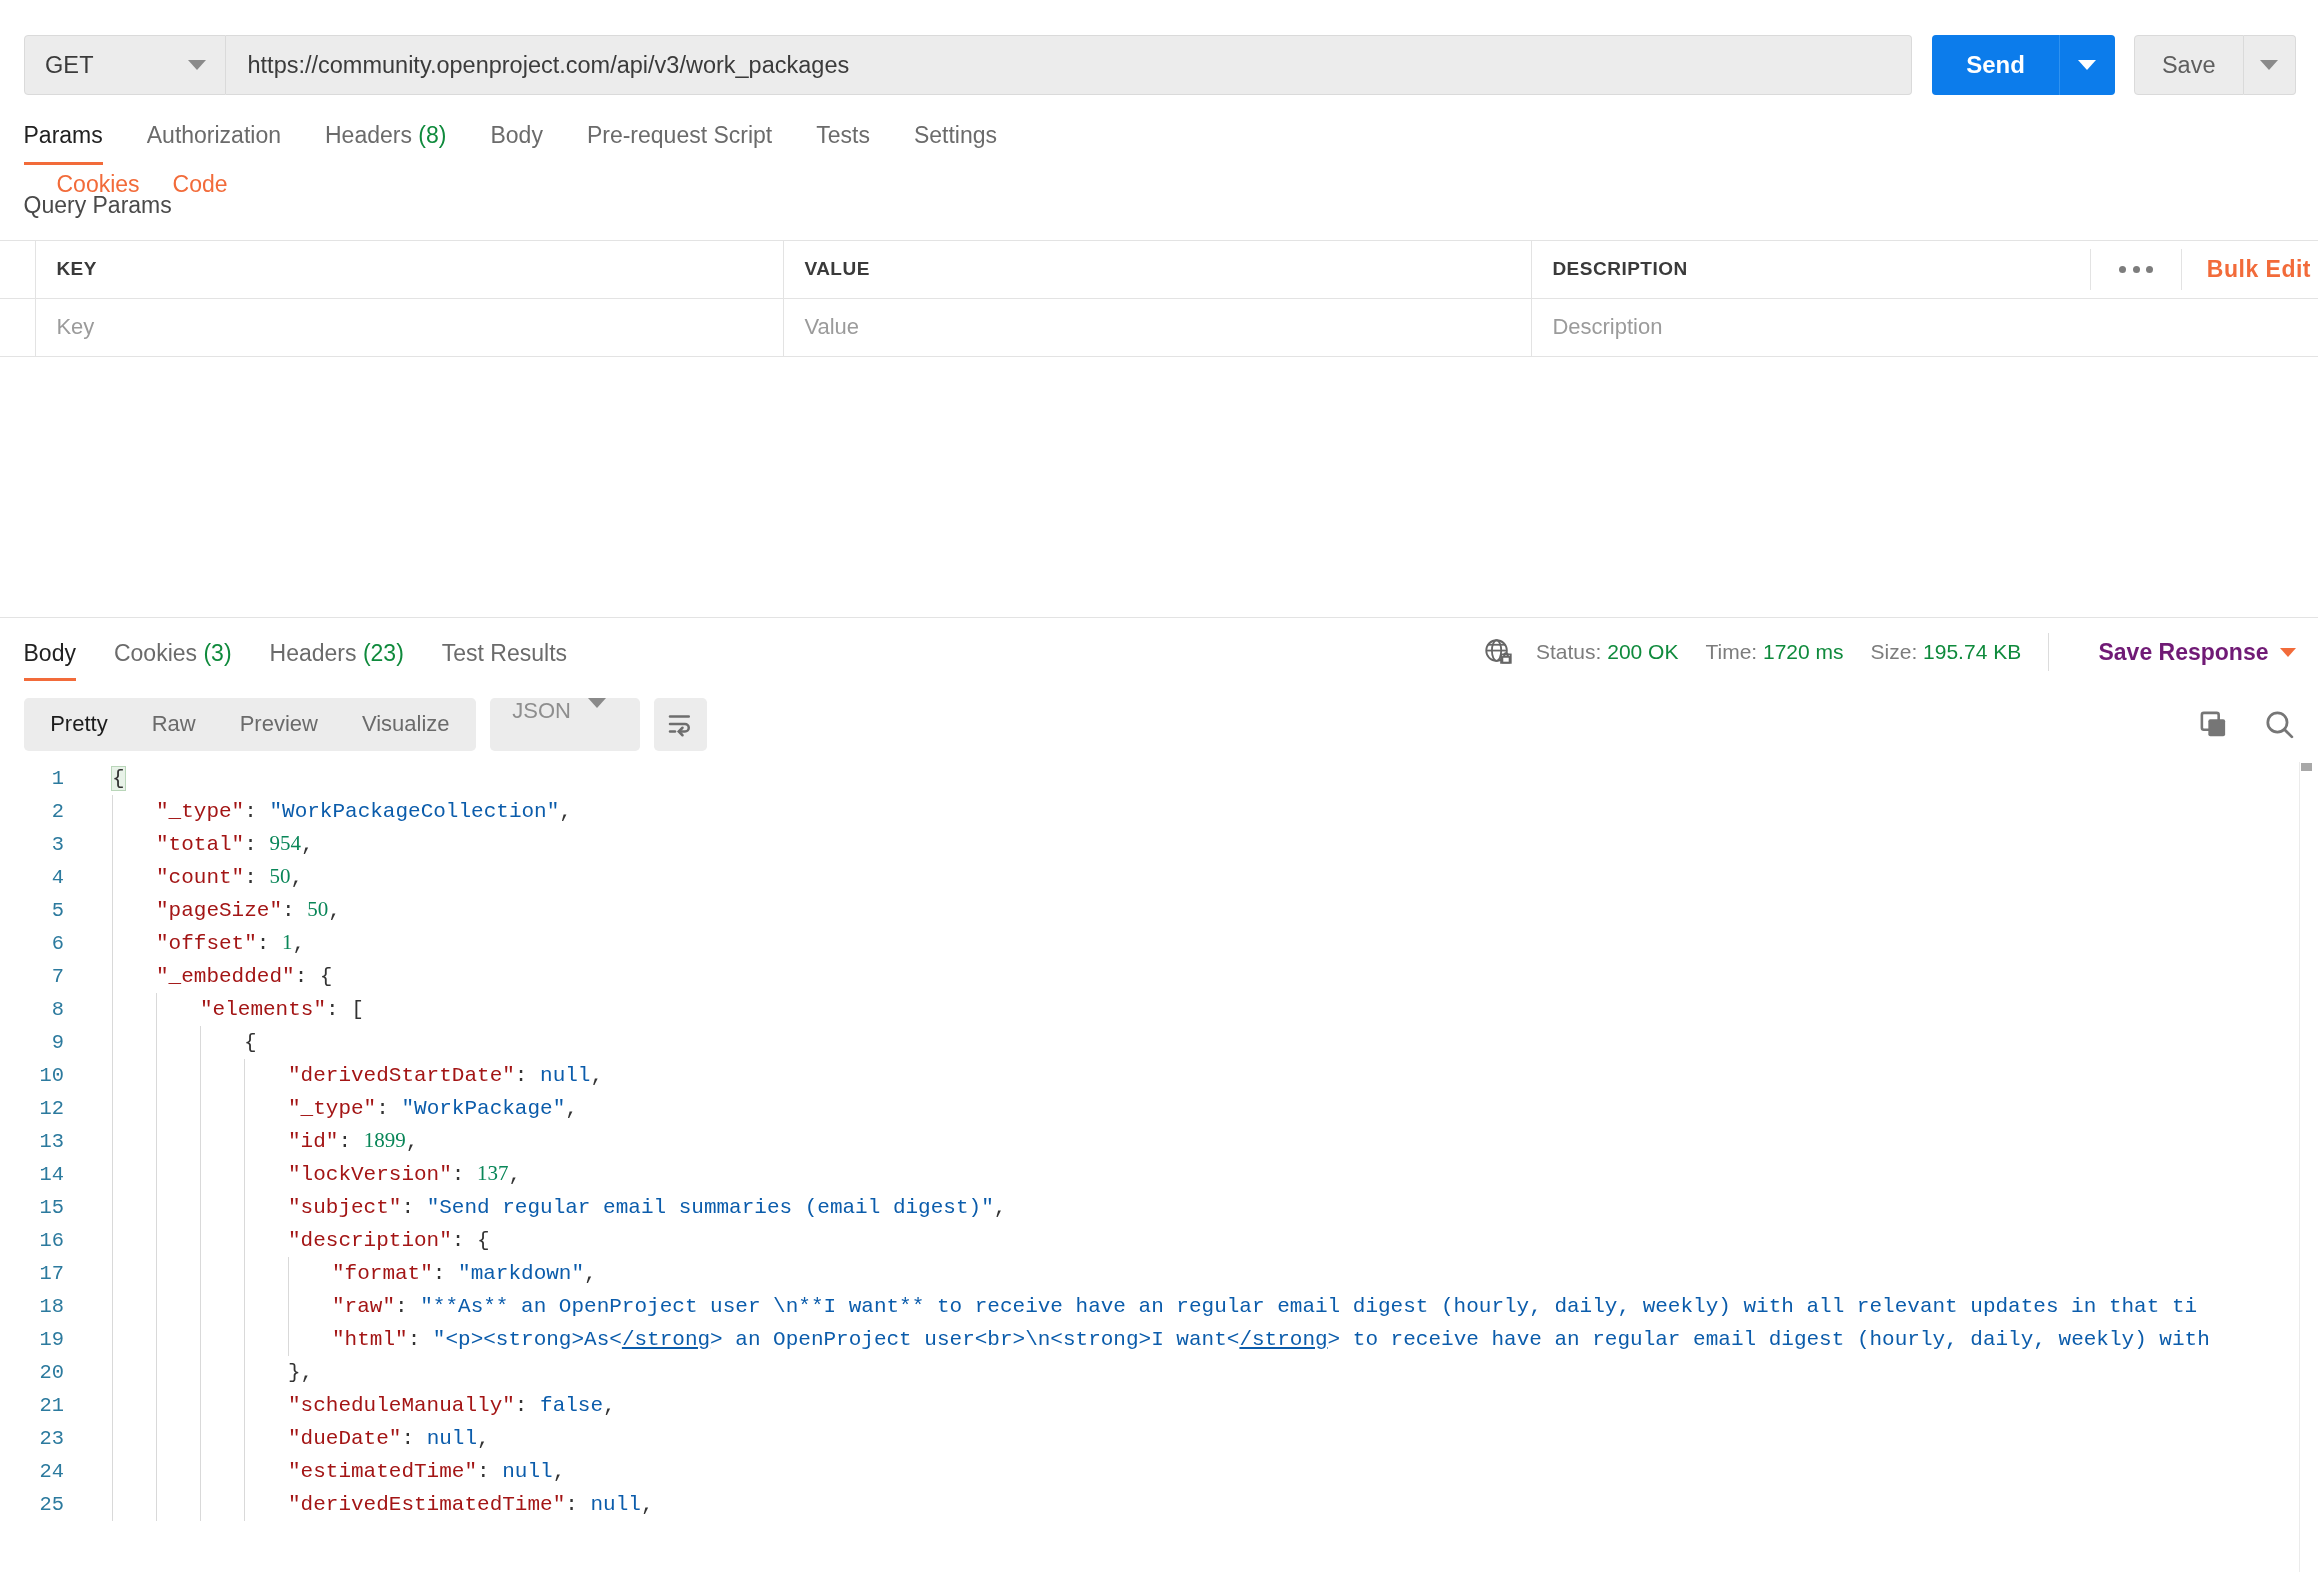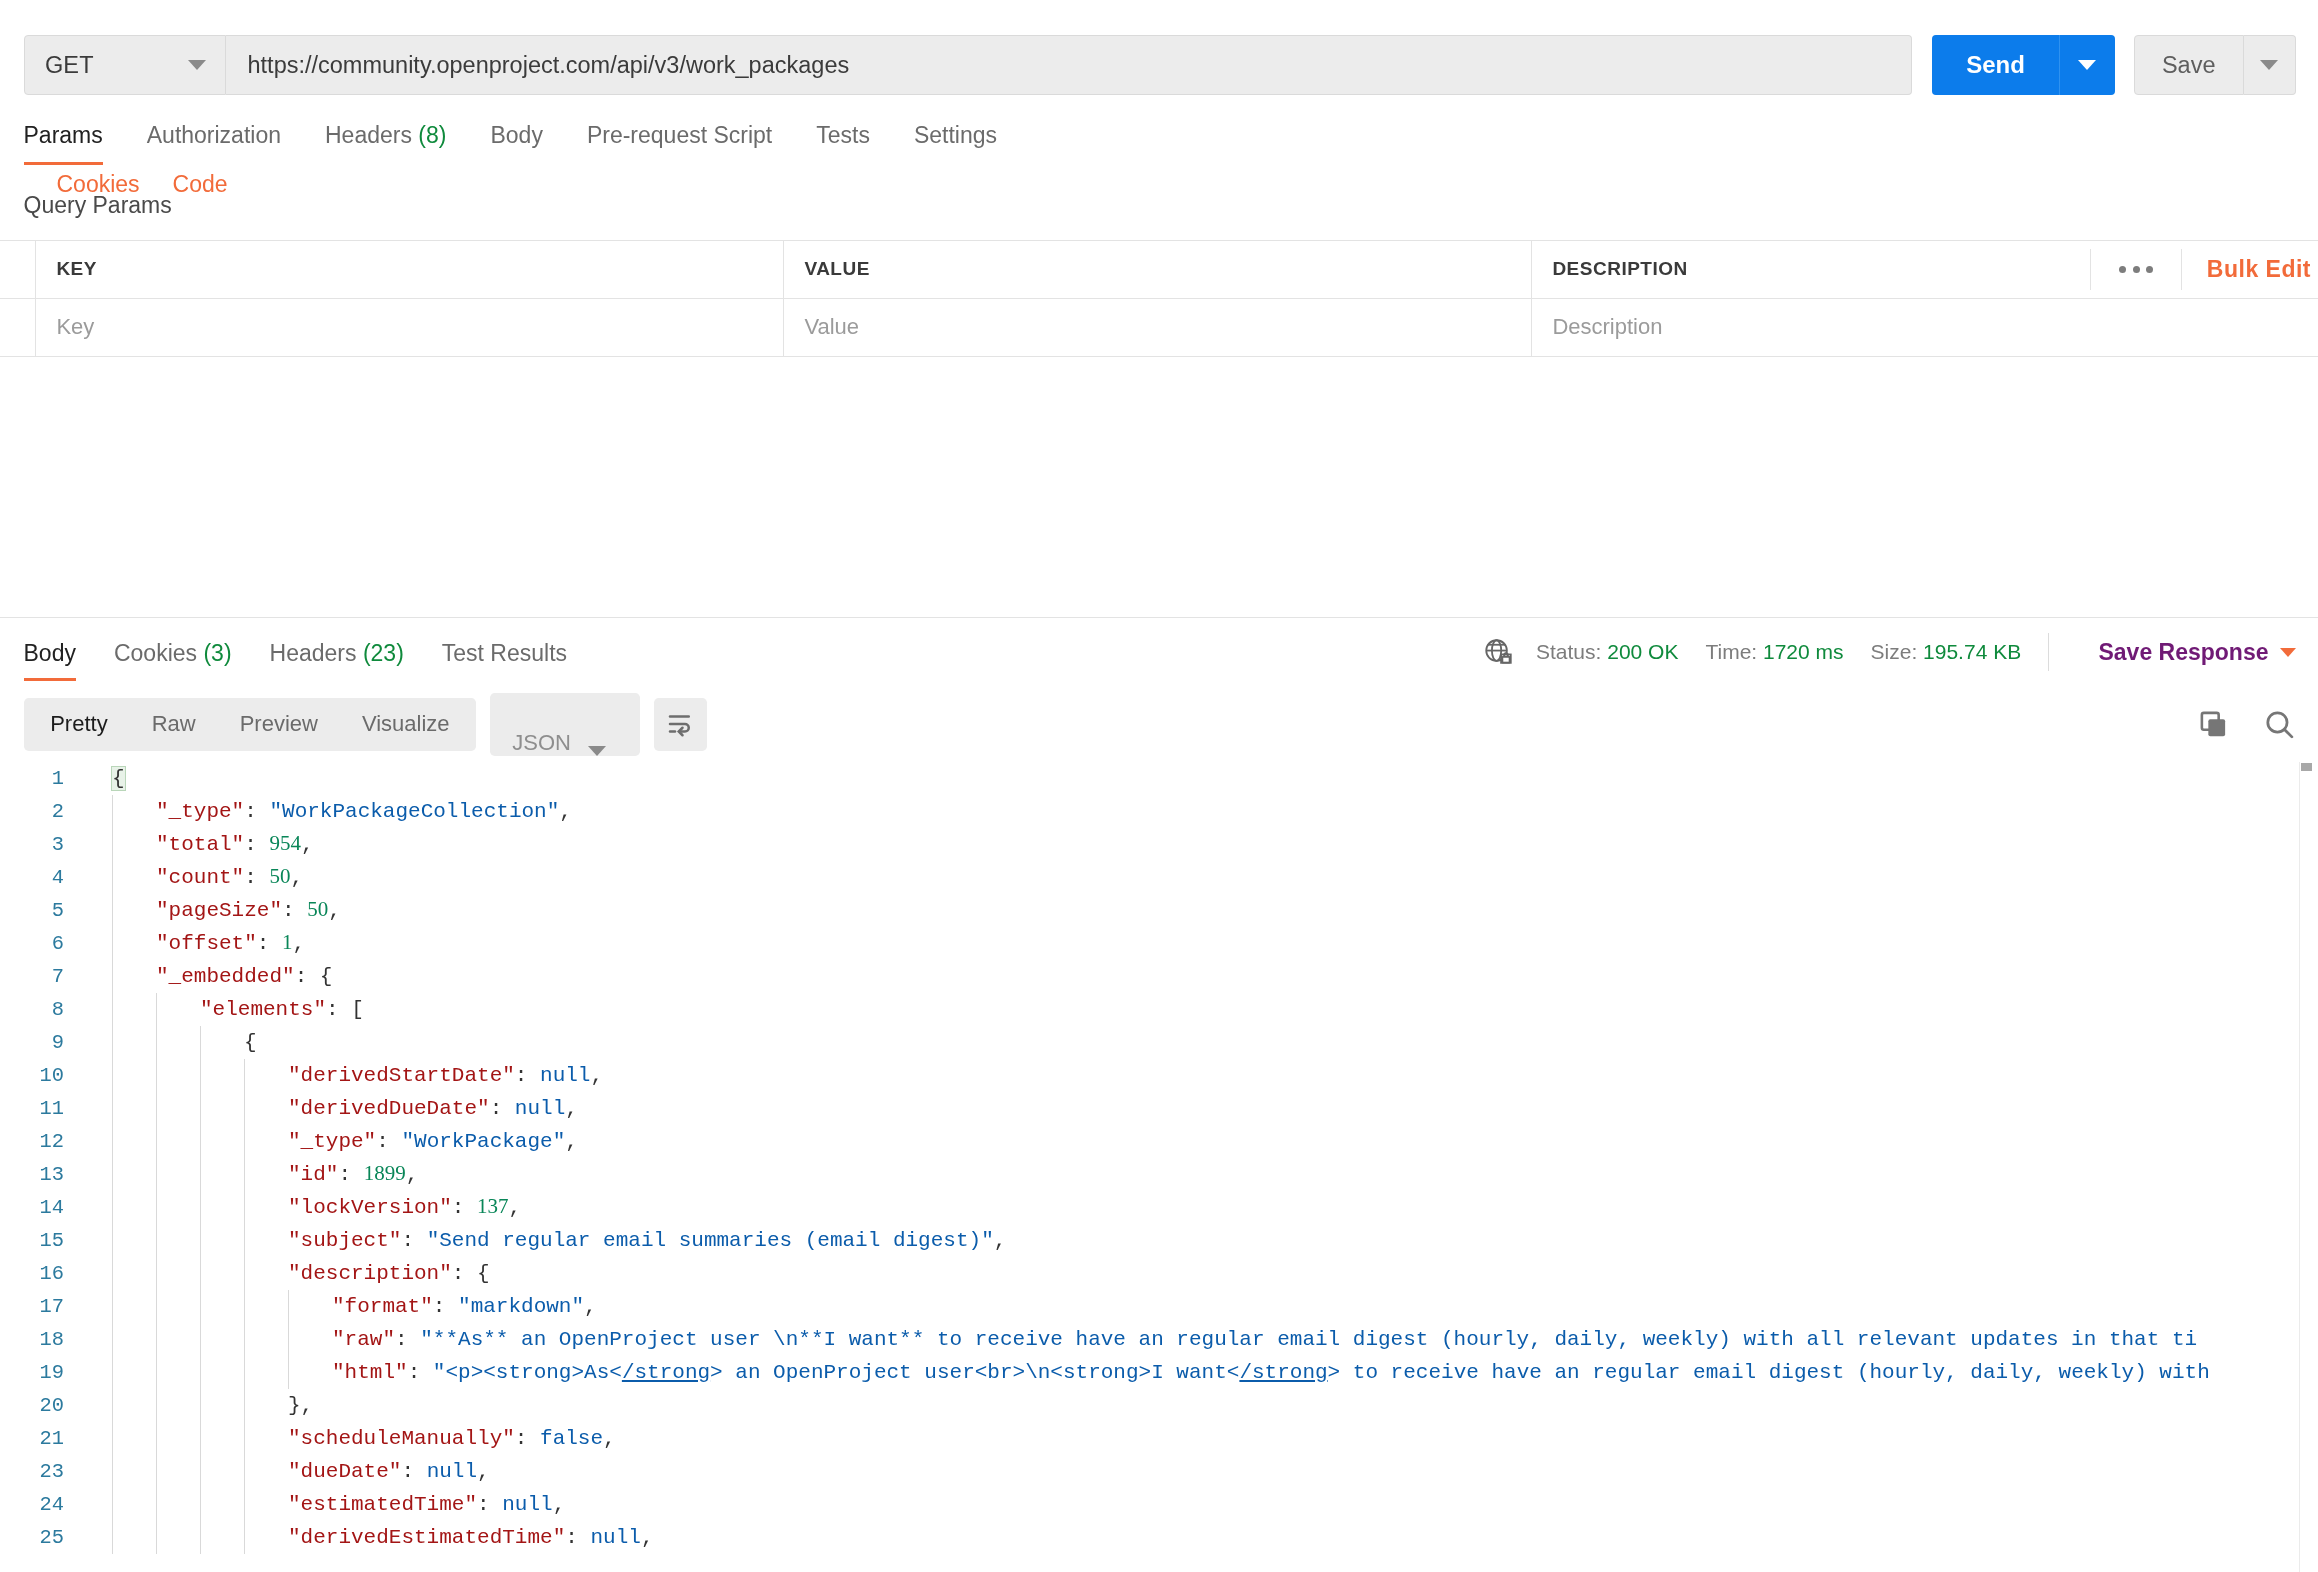--- a/index.html
+++ b/index.html
@@ -291,22 +291,22 @@
     color: #6b6b6b;
     padding: 0 22px;
     height: 53px;
     display: flex; align-items: center;
     cursor: pointer;
   }
   .seg-item.active { color: #1c1c1c; }
   .fmt-select {
     background: #ececec;
     border-radius: 4.7px;
-    height: 63px;
-    display: flex; align-items: flex-end;
+    height: 53px;
+    display: flex; align-items: flex-start;
     padding: 0 17px 0 22px;
     margin-left: 14px;
     cursor: pointer;
   }
   .fmt-select span { font-size: 22px; color: #8e8e8e; margin-right: 17px; }
   .wrap-btn {
     background: #ececec;
     border-radius: 4.7px;
     height: 53px; width: 53px;
     margin-left: 14px;
@@ -584,24 +584,20 @@
       </div>
       <div class="code-line">
         <span class="ln">9</span>
         <span class="code-text"><span class="ind ind0"></span><span class="ind ind1"></span><span class="ind ind1"></span><span class="ind ind1"></span><span class="p">{</span></span>
       </div>
       <div class="code-line">
         <span class="ln">10</span>
         <span class="code-text"><span class="ind ind0"></span><span class="ind ind1"></span><span class="ind ind1"></span><span class="ind ind1"></span><span class="ind ind1"></span><span class="k">"derivedStartDate"</span><span class="p">: </span><span class="b">null</span><span class="p">,</span></span>
       </div>
       <div class="code-line">
-        <span class="ln">11</span>
-        <span class="code-text"><span class="ind ind0"></span><span class="ind ind1"></span><span class="ind ind1"></span><span class="ind ind1"></span><span class="ind ind1"></span><span class="k">"derivedDueDate"</span><span class="p">: </span><span class="b">null</span><span class="p">,</span></span>
-      </div>
-      <div class="code-line">
         <span class="ln">12</span>
         <span class="code-text"><span class="ind ind0"></span><span class="ind ind1"></span><span class="ind ind1"></span><span class="ind ind1"></span><span class="ind ind1"></span><span class="k">"_type"</span><span class="p">: </span><span class="s">"WorkPackage"</span><span class="p">,</span></span>
       </div>
       <div class="code-line">
         <span class="ln">13</span>
         <span class="code-text"><span class="ind ind0"></span><span class="ind ind1"></span><span class="ind ind1"></span><span class="ind ind1"></span><span class="ind ind1"></span><span class="k">"id"</span><span class="p">: </span><span class="n">1899</span><span class="p">,</span></span>
       </div>
       <div class="code-line">
         <span class="ln">14</span>
         <span class="code-text"><span class="ind ind0"></span><span class="ind ind1"></span><span class="ind ind1"></span><span class="ind ind1"></span><span class="ind ind1"></span><span class="k">"lockVersion"</span><span class="p">: </span><span class="n">137</span><span class="p">,</span></span>

